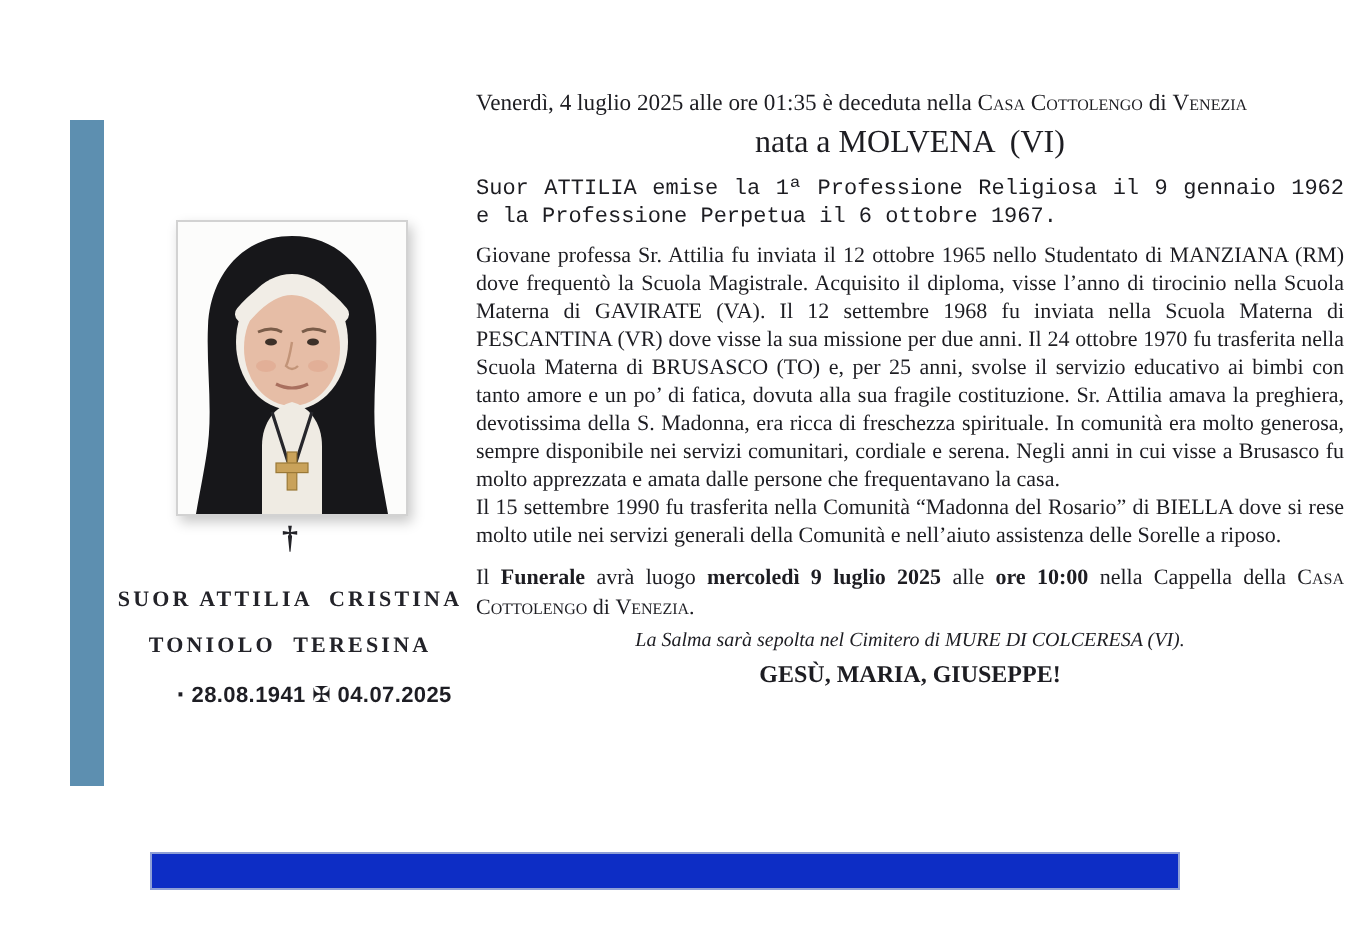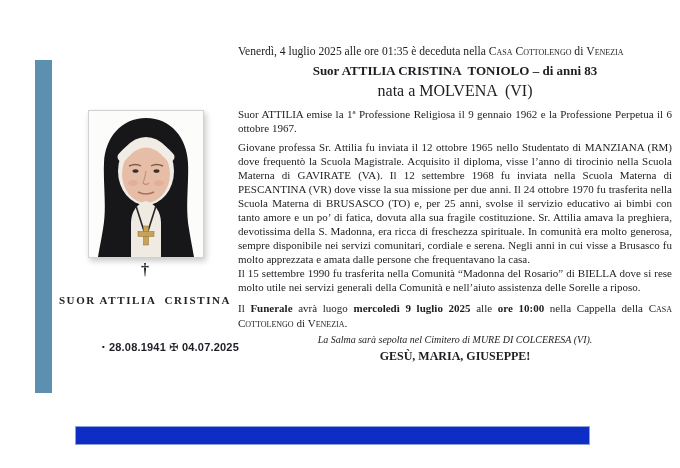--- a/index.html
+++ b/index.html
@@ -18,30 +18,30 @@
   }
   .photo-frame svg{display:block;width:100%;height:100%;}
   
   .memorial-cross{position:absolute;left:88px;top:261px;width:114px;text-align:center;
     font-size:16px;font-weight:bold;color:#232328;}
   
   .name-line{position:absolute;left:48px;width:194px;text-align:center;
     font-weight:bold;font-size:11px;letter-spacing:1.6px;color:#232329;}
   .name-line.l1{top:294px;font-family:Liberation Serif, serif;}
   .name-line.l2{top:317px;}
-  .dates-line{position:absolute;left:45px;width:194px;top:341px;text-align:right;
+  .dates-line{position:absolute;left:60px;width:194px;top:341px;text-align:center;
     font-family:"Liberation Sans", sans-serif;font-weight:bold;font-size:11px;color:#1e1e24;letter-spacing:.2px;}
   .dates-line .sym{font-family:"DejaVu Sans", sans-serif;font-weight:bold;}
   
   .main-col{position:absolute;left:238px;top:45px;width:434px;}
   .ann-line1{text-align:left;font-size:11.6px;margin:0 0 5px 0;}
   .ann-title{text-align:center;font-size:13px;font-weight:bold;margin:0 0 3px 0;}
   .ann-sub{text-align:center;font-size:16px;margin:0 0 7px 0;}
   .bio{font-size:11px;line-height:14px;text-align:justify;margin:0;}
-  .bio.first{margin-bottom:5px;}
+  .bio.first{margin-bottom:5px;font-family:Liberation Mono, monospace;}
   .smallcaps{font-variant:small-caps;}
   .funeral{font-size:11px;line-height:15px;text-align:justify;margin:7px 0 0 0;}
   .burial{text-align:center;font-style:italic;font-size:10px;line-height:15px;margin:1px 0 0 0;}
   .closing{text-align:center;font-weight:bold;font-size:12px;line-height:16px;margin:1px 0 12px 0;}
   b{font-weight:bold;}
 </style>
 </head>
 <body>
 
 <div id="canvas">
@@ -78,32 +78,32 @@
       <path d="M47 95 L55 120 M67 95 L59 120" stroke="#26262b" stroke-width="1.6" fill="none"></path>
 
       <rect x="54.6" y="115" width="4.8" height="19" fill="#c9a25a" stroke="#9a7836" stroke-width="0.6"></rect>
       <rect x="49" y="120.5" width="16" height="4.8" fill="#c9a25a" stroke="#9a7836" stroke-width="0.6"></rect>
     </svg>
   </div>
 
   <div class="memorial-cross">†</div>
 
   <div class="name-line l1">SUOR ATTILIA &nbsp;CRISTINA</div>
+  <div class="name-line l2">TONIOLO &nbsp;TERESINA</div>
 
   <div class="dates-line"><span class="sym">·</span>
     <span>28.08.1941</span>
     <span class="sym">✠</span>
     <span>04.07.2025</span>
   </div>
 
   <div class="main-col">
 
     <p class="ann-line1"><span>Venerdì, 4 luglio 2025 alle ore 01:35 è deceduta nella </span><span class="smallcaps">Casa Cottolengo</span><span> di </span><span class="smallcaps">Venezia</span></p>
 
-    <p class="ann-title">Suor ATTILIA CRISTINA &nbsp;TONIOLO – di anni 83</p>
 
     <p class="ann-sub">nata a MOLVENA &nbsp;(VI)</p>
 
     <p class="bio first">Suor ATTILIA emise la 1ª Professione Religiosa il 9 gennaio 1962 e la Professione Perpetua il 6 ottobre 1967.</p>
     <p class="bio">Giovane professa Sr. Attilia fu inviata il 12 ottobre 1965 nello Studentato di MANZIANA (RM) dove frequentò la Scuola Magistrale. Acquisito il diploma, visse l’anno di tirocinio nella Scuola Materna di GAVIRATE (VA). Il 12 settembre 1968 fu inviata nella Scuola Materna di PESCANTINA (VR) dove visse la sua missione per due anni. Il 24 ottobre 1970 fu trasferita nella Scuola Materna di BRUSASCO (TO) e, per 25 anni, svolse il servizio educativo ai bimbi con tanto amore e un po’ di fatica, dovuta alla sua fragile costituzione. Sr. Attilia amava la preghiera, devotissima della S. Madonna, era ricca di freschezza spirituale. In comunità era molto generosa, sempre disponibile nei servizi comunitari, cordiale e serena. Negli anni in cui visse a Brusasco fu molto apprezzata e amata dalle persone che frequentavano la casa.</p>
     <p class="bio">Il 15 settembre 1990 fu trasferita nella Comunità “Madonna del Rosario” di BIELLA dove si rese molto utile nei servizi generali della Comunità e nell’aiuto assistenza delle Sorelle a riposo.</p>
 
     <p class="funeral"><span>Il </span><b>Funerale</b><span> avrà luogo </span><b>mercoledì 9 luglio 2025</b><span> alle </span><b>ore 10:00</b><span> nella Cappella della </span><span class="smallcaps">Casa Cottolengo</span><span> di </span><span class="smallcaps">Venezia.</span></p>
 
     <p class="burial">La Salma sarà sepolta nel Cimitero di MURE DI COLCERESA (VI).</p>

